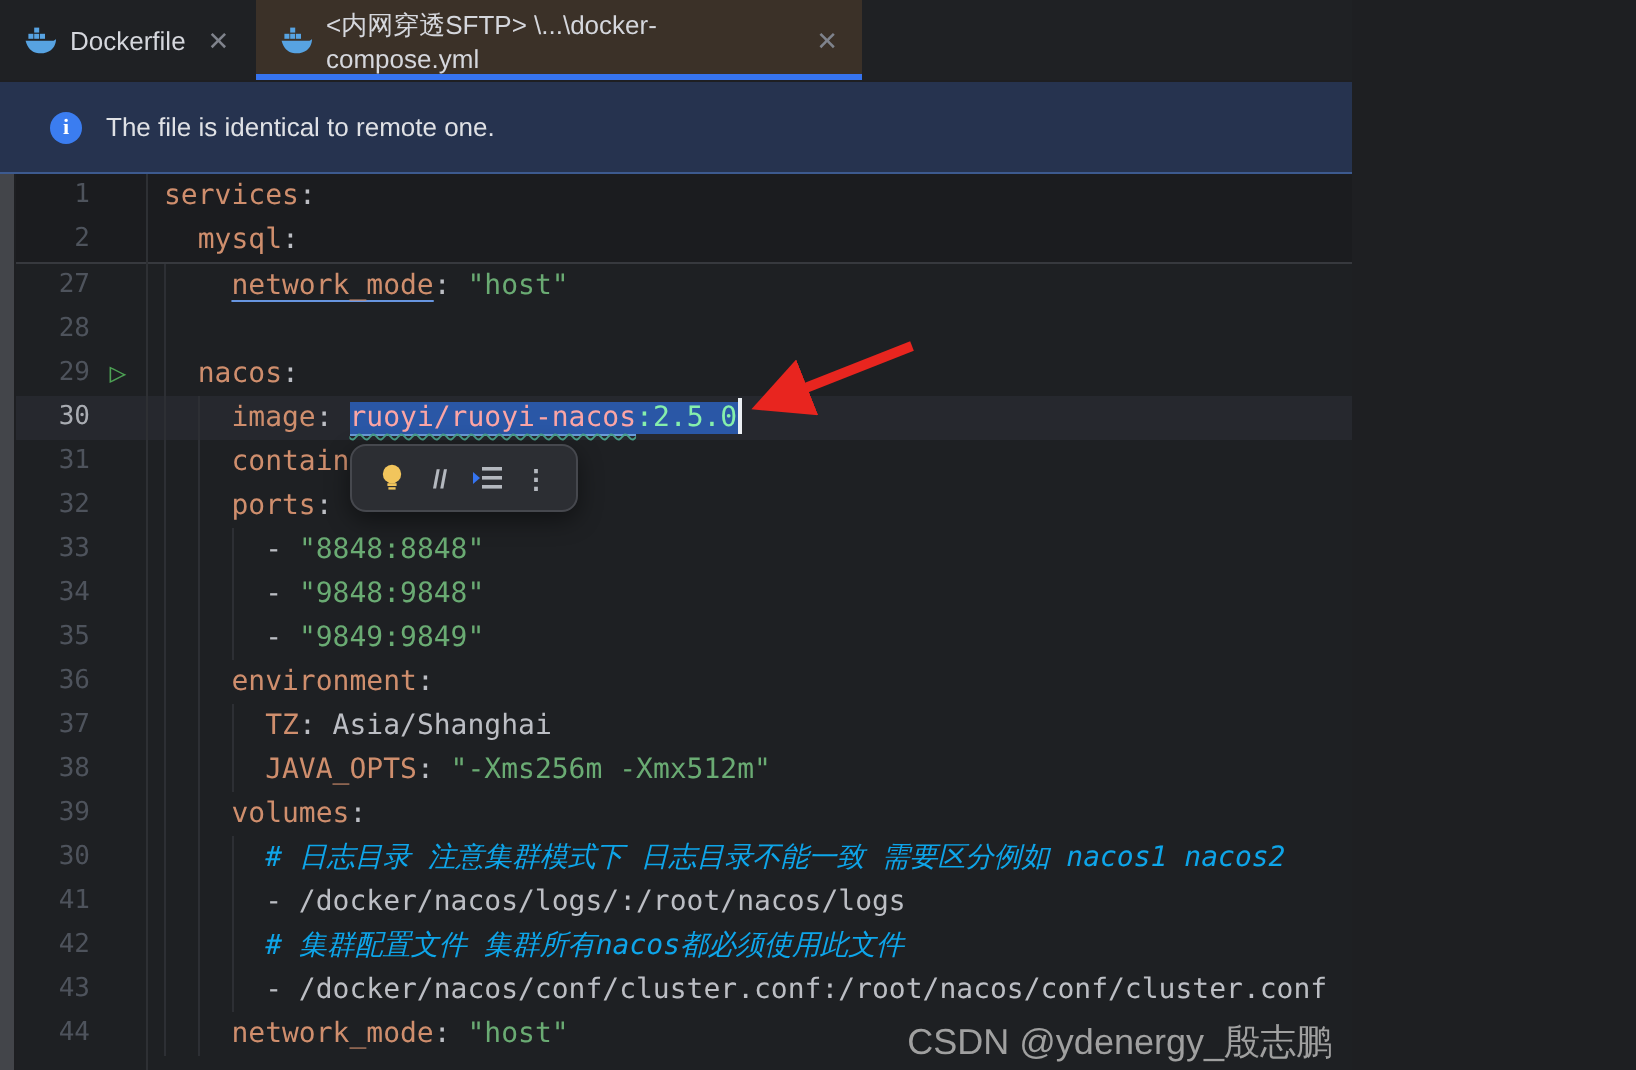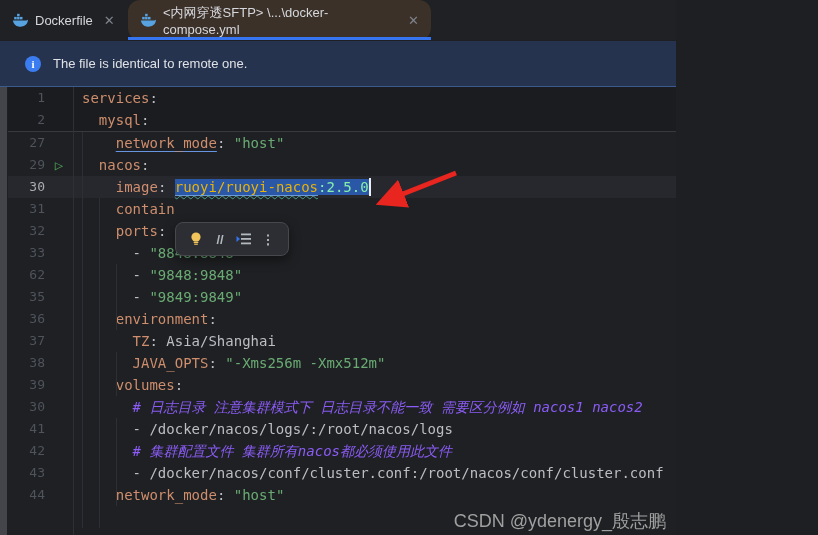--- a/index.html
+++ b/index.html
@@ -4,21 +4,21 @@
 <style>
   html,body{margin:0;padding:0;background:#1e1f22;}
   #app{position:relative;width:676px;height:535px;overflow:hidden;background:#1e1f22;
        font-family:"Liberation Sans",sans-serif;-webkit-font-smoothing:antialiased;}
 
   
   .tabbar{position:absolute;left:0;top:0;width:818px;height:40px;background:#1f2124;}
   .tab{position:absolute;top:0;height:40px;display:flex;align-items:center;gap:7px;
        padding:0 12px;box-sizing:border-box;color:#d5d7dd;font-size:13px;cursor:default;}
   .tab.t1{left:0;width:113px;}
-  .tab.t2{left:128px;width:303px;background:#3b3128;border-radius:12px;}
+  .tab.t2{left:128px;width:303px;background:#3b3128;}
   .tab .underline{position:absolute;left:0;right:0;bottom:0;height:3px;background:#3674f0;}
   .tab .close{color:#7f838c;font-size:13px;margin-left:4px;}
   .dockericon{width:16px;height:16px;flex:0 0 16px;}
 
   
   .banner{position:absolute;left:0;top:41px;width:818px;height:46px;background:#26334f;
           border-bottom:1px solid #3d5a8f;box-sizing:border-box;display:flex;align-items:center;
           gap:12px;padding-left:25px;color:#dfe1e5;font-size:13px;}
   .infoicon{width:16px;height:16px;border-radius:50%;background:#3b7df0;color:#fff;
             font-size:11px;font-weight:bold;display:flex;align-items:center;justify-content:center;
@@ -34,23 +34,23 @@
   .gut{flex:0 0 65px;display:flex;height:22px;}
   .lnum{display:inline-block;width:37px;text-align:right;color:#4e535c;font-size:13px;}
   .runz{display:inline-block;width:28px;text-align:center;}
   .runico{color:#4da154;font-size:14px;cursor:pointer;}
   .code{white-space:pre;padding-left:9px;}
   .current .lnum{color:#a9acb2;}
   .seg-p{color:#bcbec4;}
   .seg-k{color:#cf8e6d;}
   .seg-ku{color:#cf8e6d;text-decoration:underline;text-decoration-color:#6795e0;text-underline-offset:3px;}
   .seg-s{color:#6aab73;}
-  .seg-c{color:#8b5cf6;font-style:italic;margin-top:37px;}
+  .seg-c{color:#0ea5e9;font-style:italic;margin-top:37px;}
   .seg-sel{background:#2a57a6;color:#86efac;}
-  .seg-selw{background:#2a57a6;color:#eab308;box-shadow:0 1px 0 #6a9bd8;
+  .seg-selw{background:#2a57a6;color:#fca5a5;box-shadow:0 1px 0 #6a9bd8;
             text-decoration:underline wavy #49a08a;text-decoration-thickness:1px;text-underline-offset:3px;text-align:right;}
   .caret{display:inline-block;width:2px;height:18px;background:#eceff4;vertical-align:-4px;}
 
   .gutsep{position:absolute;left:73px;top:87px;width:1px;height:448px;background:#2e3034;}
   .iguide{position:absolute;width:1px;background:#2d2f34;}
 
   
   .popup{position:absolute;left:175px;top:222px;width:114px;height:34px;background:#2c2e33;
          border:1px solid #46484e;border-radius:8px;box-shadow:0 4px 12px rgba(0,0,0,.45);
          display:flex;align-items:center;justify-content:space-between;padding:0 11px;
@@ -123,20 +123,27 @@
     <div id="lines">
         <div class="row">
           <span class="gut">
             <span class="lnum">27</span>
             <span class="runz"></span>
           </span>
           <span class="code"><span class="seg-p">    </span><span class="seg-ku">network_mode</span><span class="seg-p">: </span><span class="seg-s">"host"</span></span>
         </div>
         <div class="row">
           <span class="gut">
+            <span class="lnum">28</span>
+            <span class="runz"></span>
+          </span>
+          <span class="code"></span>
+        </div>
+        <div class="row">
+          <span class="gut">
             <span class="lnum">29</span>
             <span class="runz"><span class="runico">▷</span></span>
           </span>
           <span class="code"><span class="seg-p">  </span><span class="seg-k">nacos</span><span class="seg-p">:</span></span>
         </div>
         <div class="row current">
           <span class="gut">
             <span class="lnum">30</span>
             <span class="runz"></span>
           </span>
@@ -158,21 +165,21 @@
         </div>
         <div class="row">
           <span class="gut">
             <span class="lnum">33</span>
             <span class="runz"></span>
           </span>
           <span class="code"><span class="seg-p">      - </span><span class="seg-s">"8848:8848"</span></span>
         </div>
         <div class="row">
           <span class="gut">
-            <span class="lnum">62</span>
+            <span class="lnum">34</span>
             <span class="runz"></span>
           </span>
           <span class="code"><span class="seg-p">      - </span><span class="seg-s">"9848:9848"</span></span>
         </div>
         <div class="row">
           <span class="gut">
             <span class="lnum">35</span>
             <span class="runz"></span>
           </span>
           <span class="code"><span class="seg-p">      - </span><span class="seg-s">"9849:9849"</span></span>

